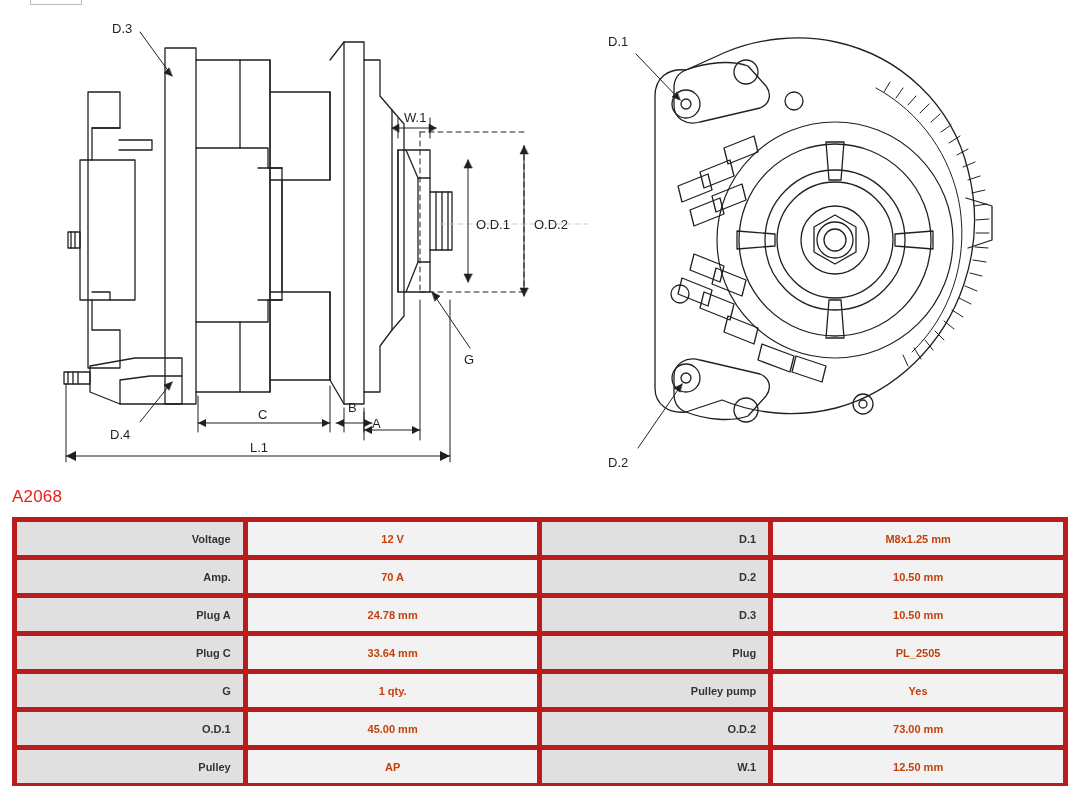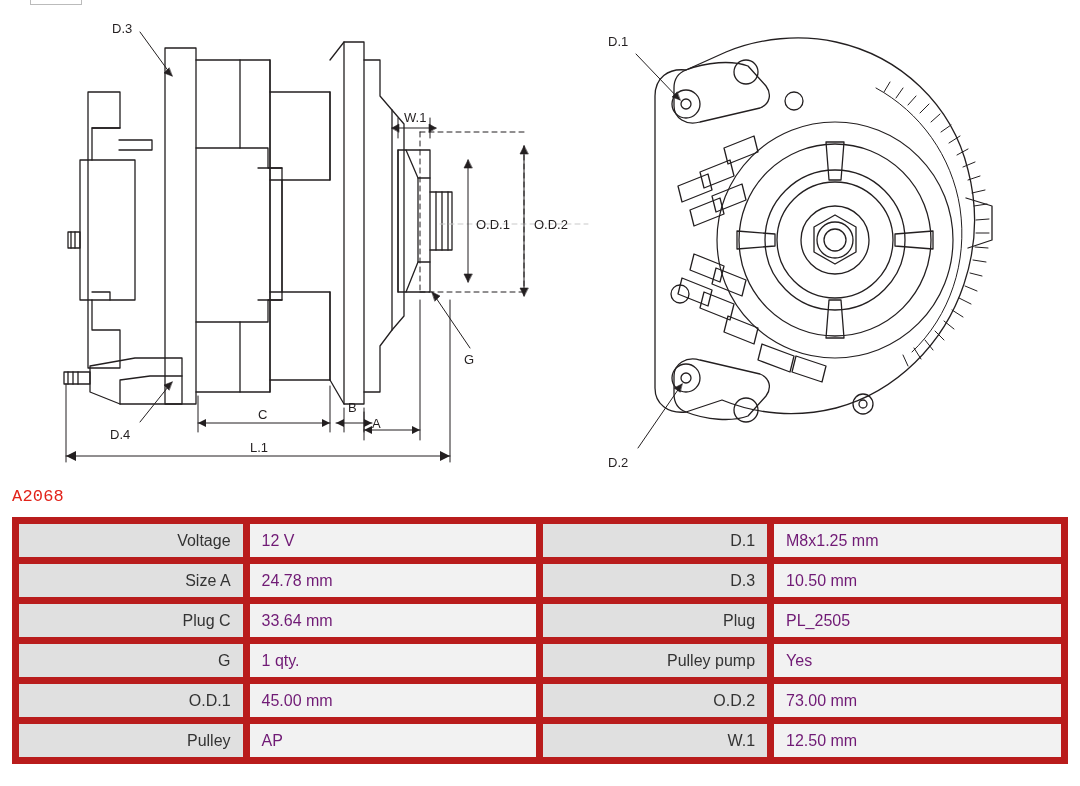--- a/index.html
+++ b/index.html
@@ -27,48 +27,49 @@
   }
   .drawing-area svg {
     display: block;
   }
   .part-code {
     position: absolute;
     left: 12px;
     top: 487px;
     font-size: 17px;
     color: #e2231a;
-    font-family: Liberation Mono, monospace;
+    font-family: Liberation Sans, sans-serif;
     letter-spacing: 0.2px;
   }
   .spec-table {
     position: absolute;
     left: 12px;
     top: 517px;
     width: 1056px;
     border-collapse: collapse;
     table-layout: fixed;
   }
   .spec-table td {
     height: 33px;
     padding: 0 12px;
-    font-size: 16px;
-    border: 7px solid #b91c1c;
+    font-size: 11px;
+    border: 5px solid #b91c1c;
     vertical-align: middle;
+    font-weight: bold;
   }
   .spec-table td.label {
     background: #e0e0e0;
     text-align: right;
     color: #333333;
     width: 180px;
   }
   .spec-table td.value {
     background: #f2f2f2;
-    text-align: left;
-    color: #701a75;
+    text-align: center;
+    color: #c2410c;
     width: 238px;
   }
   .top-strip {
     position: absolute;
     left: 30px;
     top: 0px;
     width: 52px;
     height: 5px;
     border: 1px solid #bbbbbb;
     border-top: none;
@@ -282,21 +283,27 @@
 
   <table class="spec-table">
     <tbody>
       <tr>
         <td class="label">Voltage</td>
         <td class="value">12 V</td>
         <td class="label">D.1</td>
         <td class="value">M8x1.25 mm</td>
       </tr>
       <tr>
-        <td class="label">Size A</td>
+        <td class="label">Amp.</td>
+        <td class="value">70 A</td>
+        <td class="label">D.2</td>
+        <td class="value">10.50 mm</td>
+      </tr>
+      <tr>
+        <td class="label">Plug A</td>
         <td class="value">24.78 mm</td>
         <td class="label">D.3</td>
         <td class="value">10.50 mm</td>
       </tr>
       <tr>
         <td class="label">Plug C</td>
         <td class="value">33.64 mm</td>
         <td class="label">Plug</td>
         <td class="value">PL_2505</td>
       </tr>

